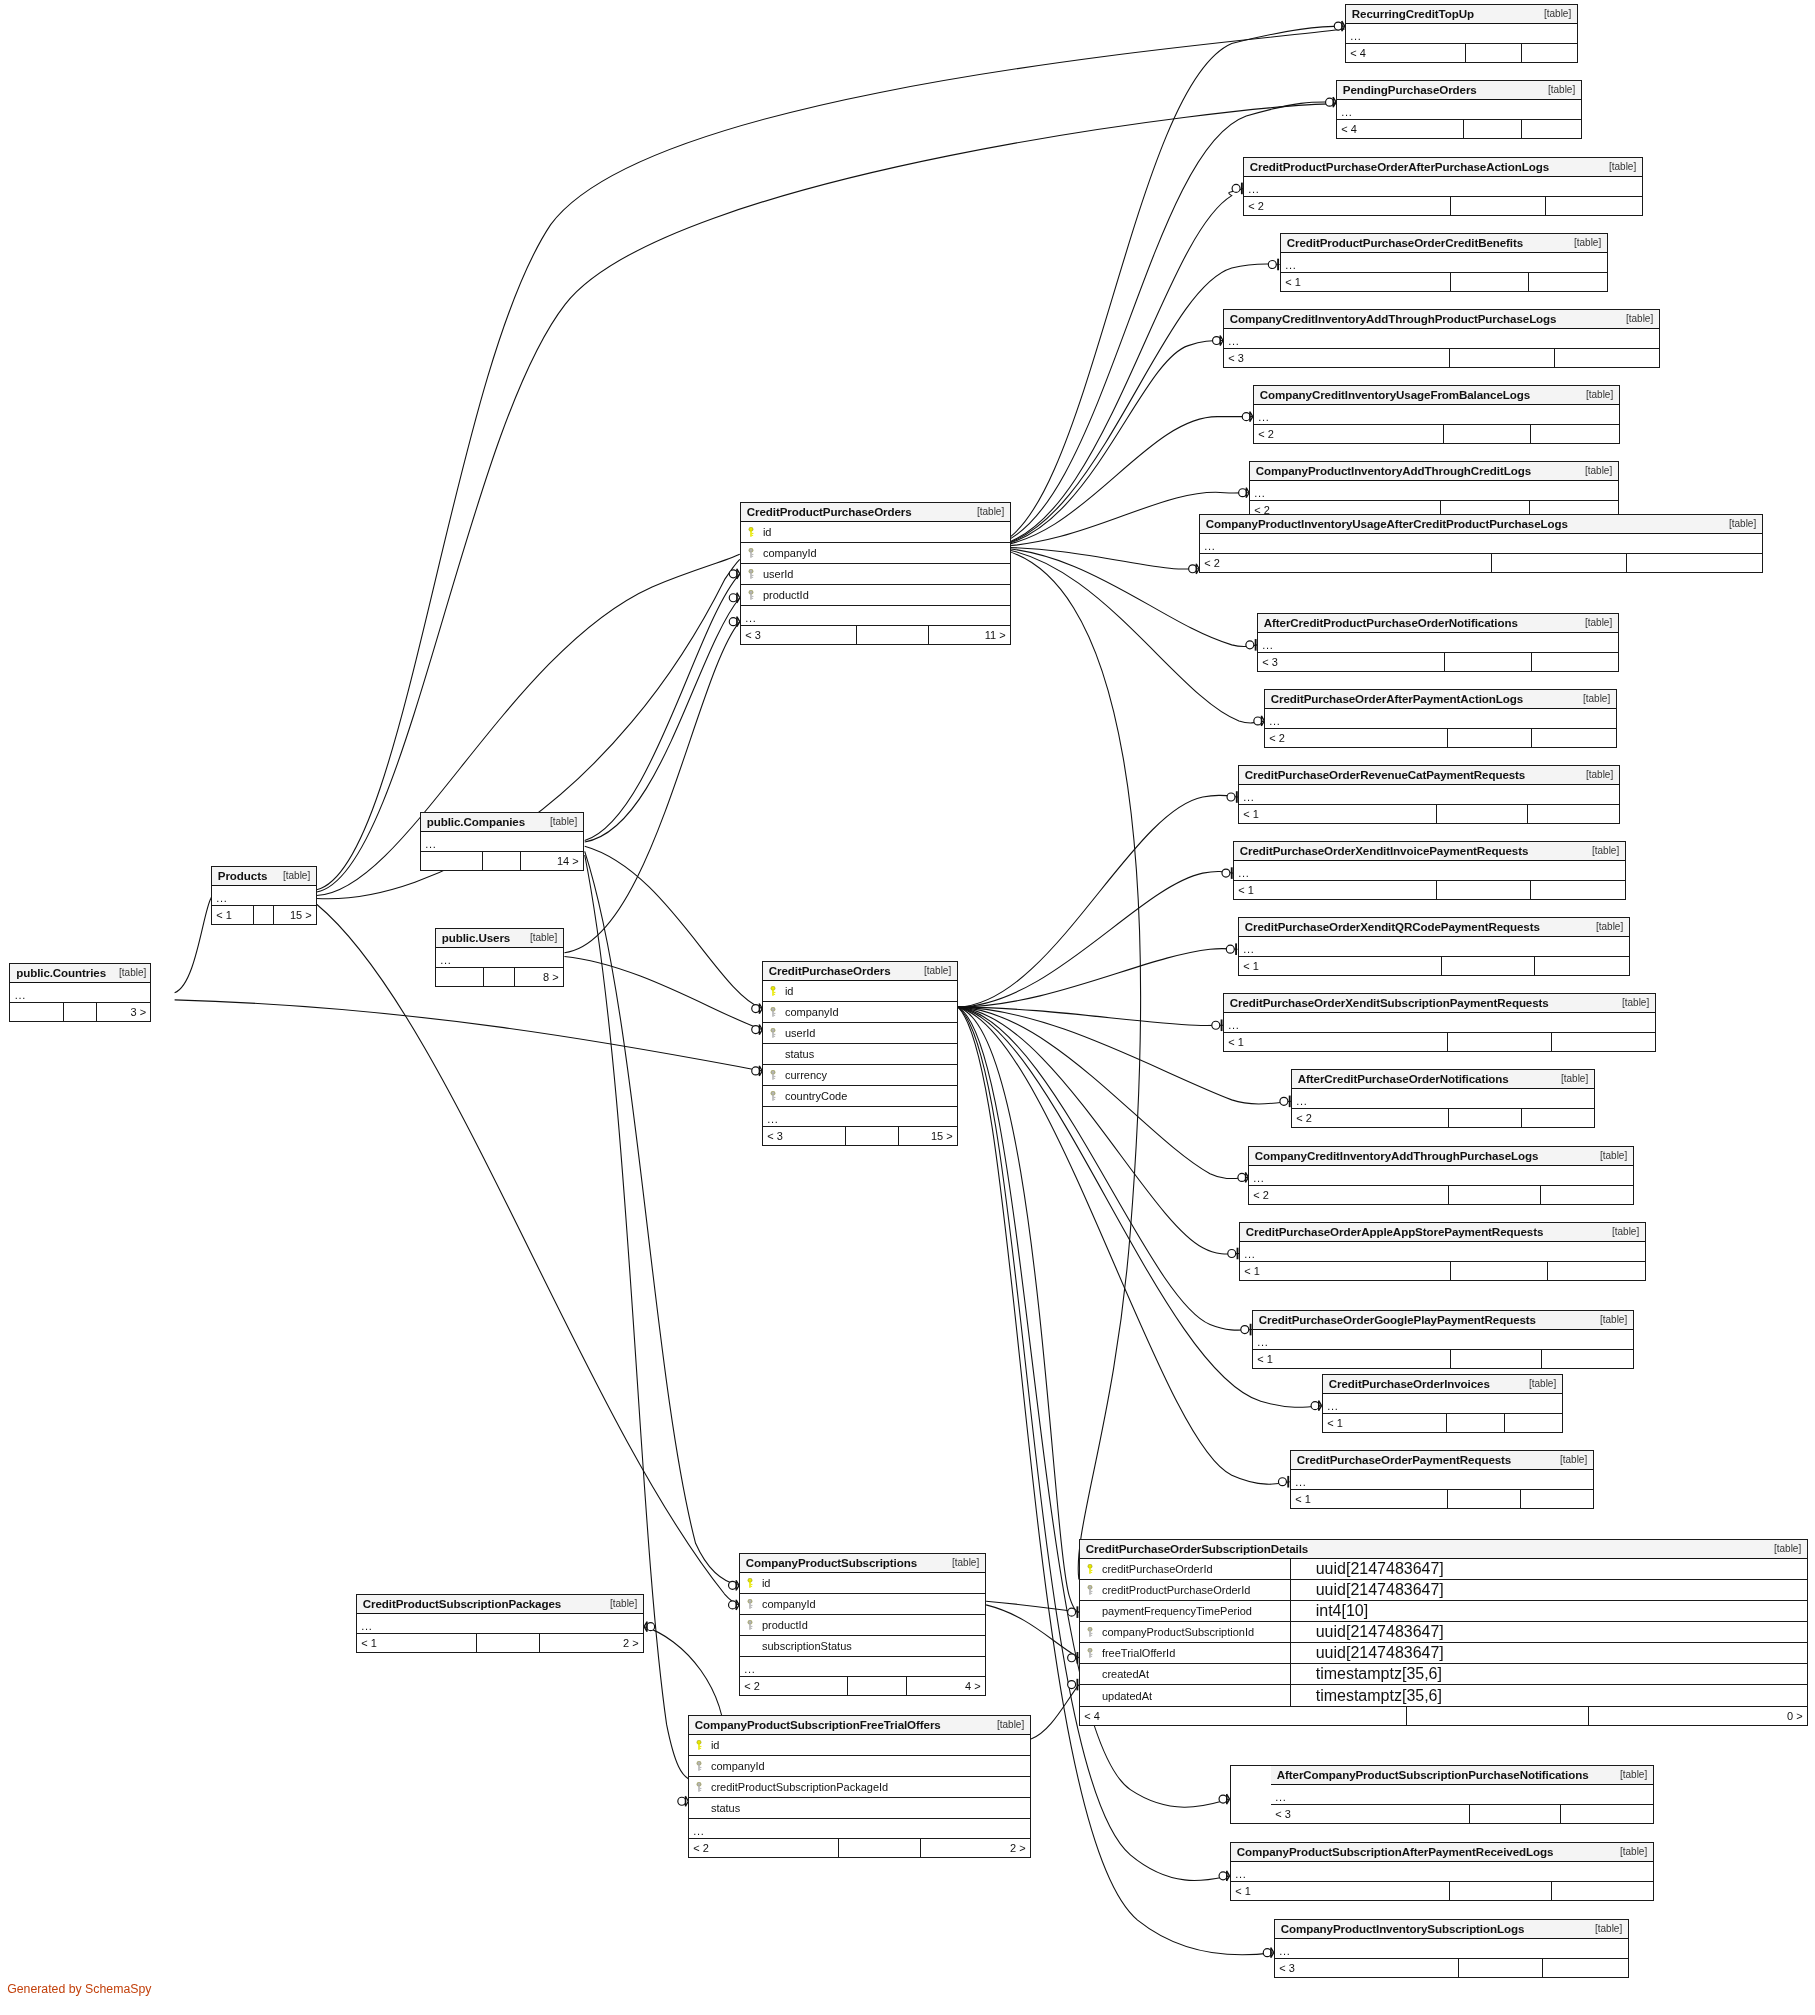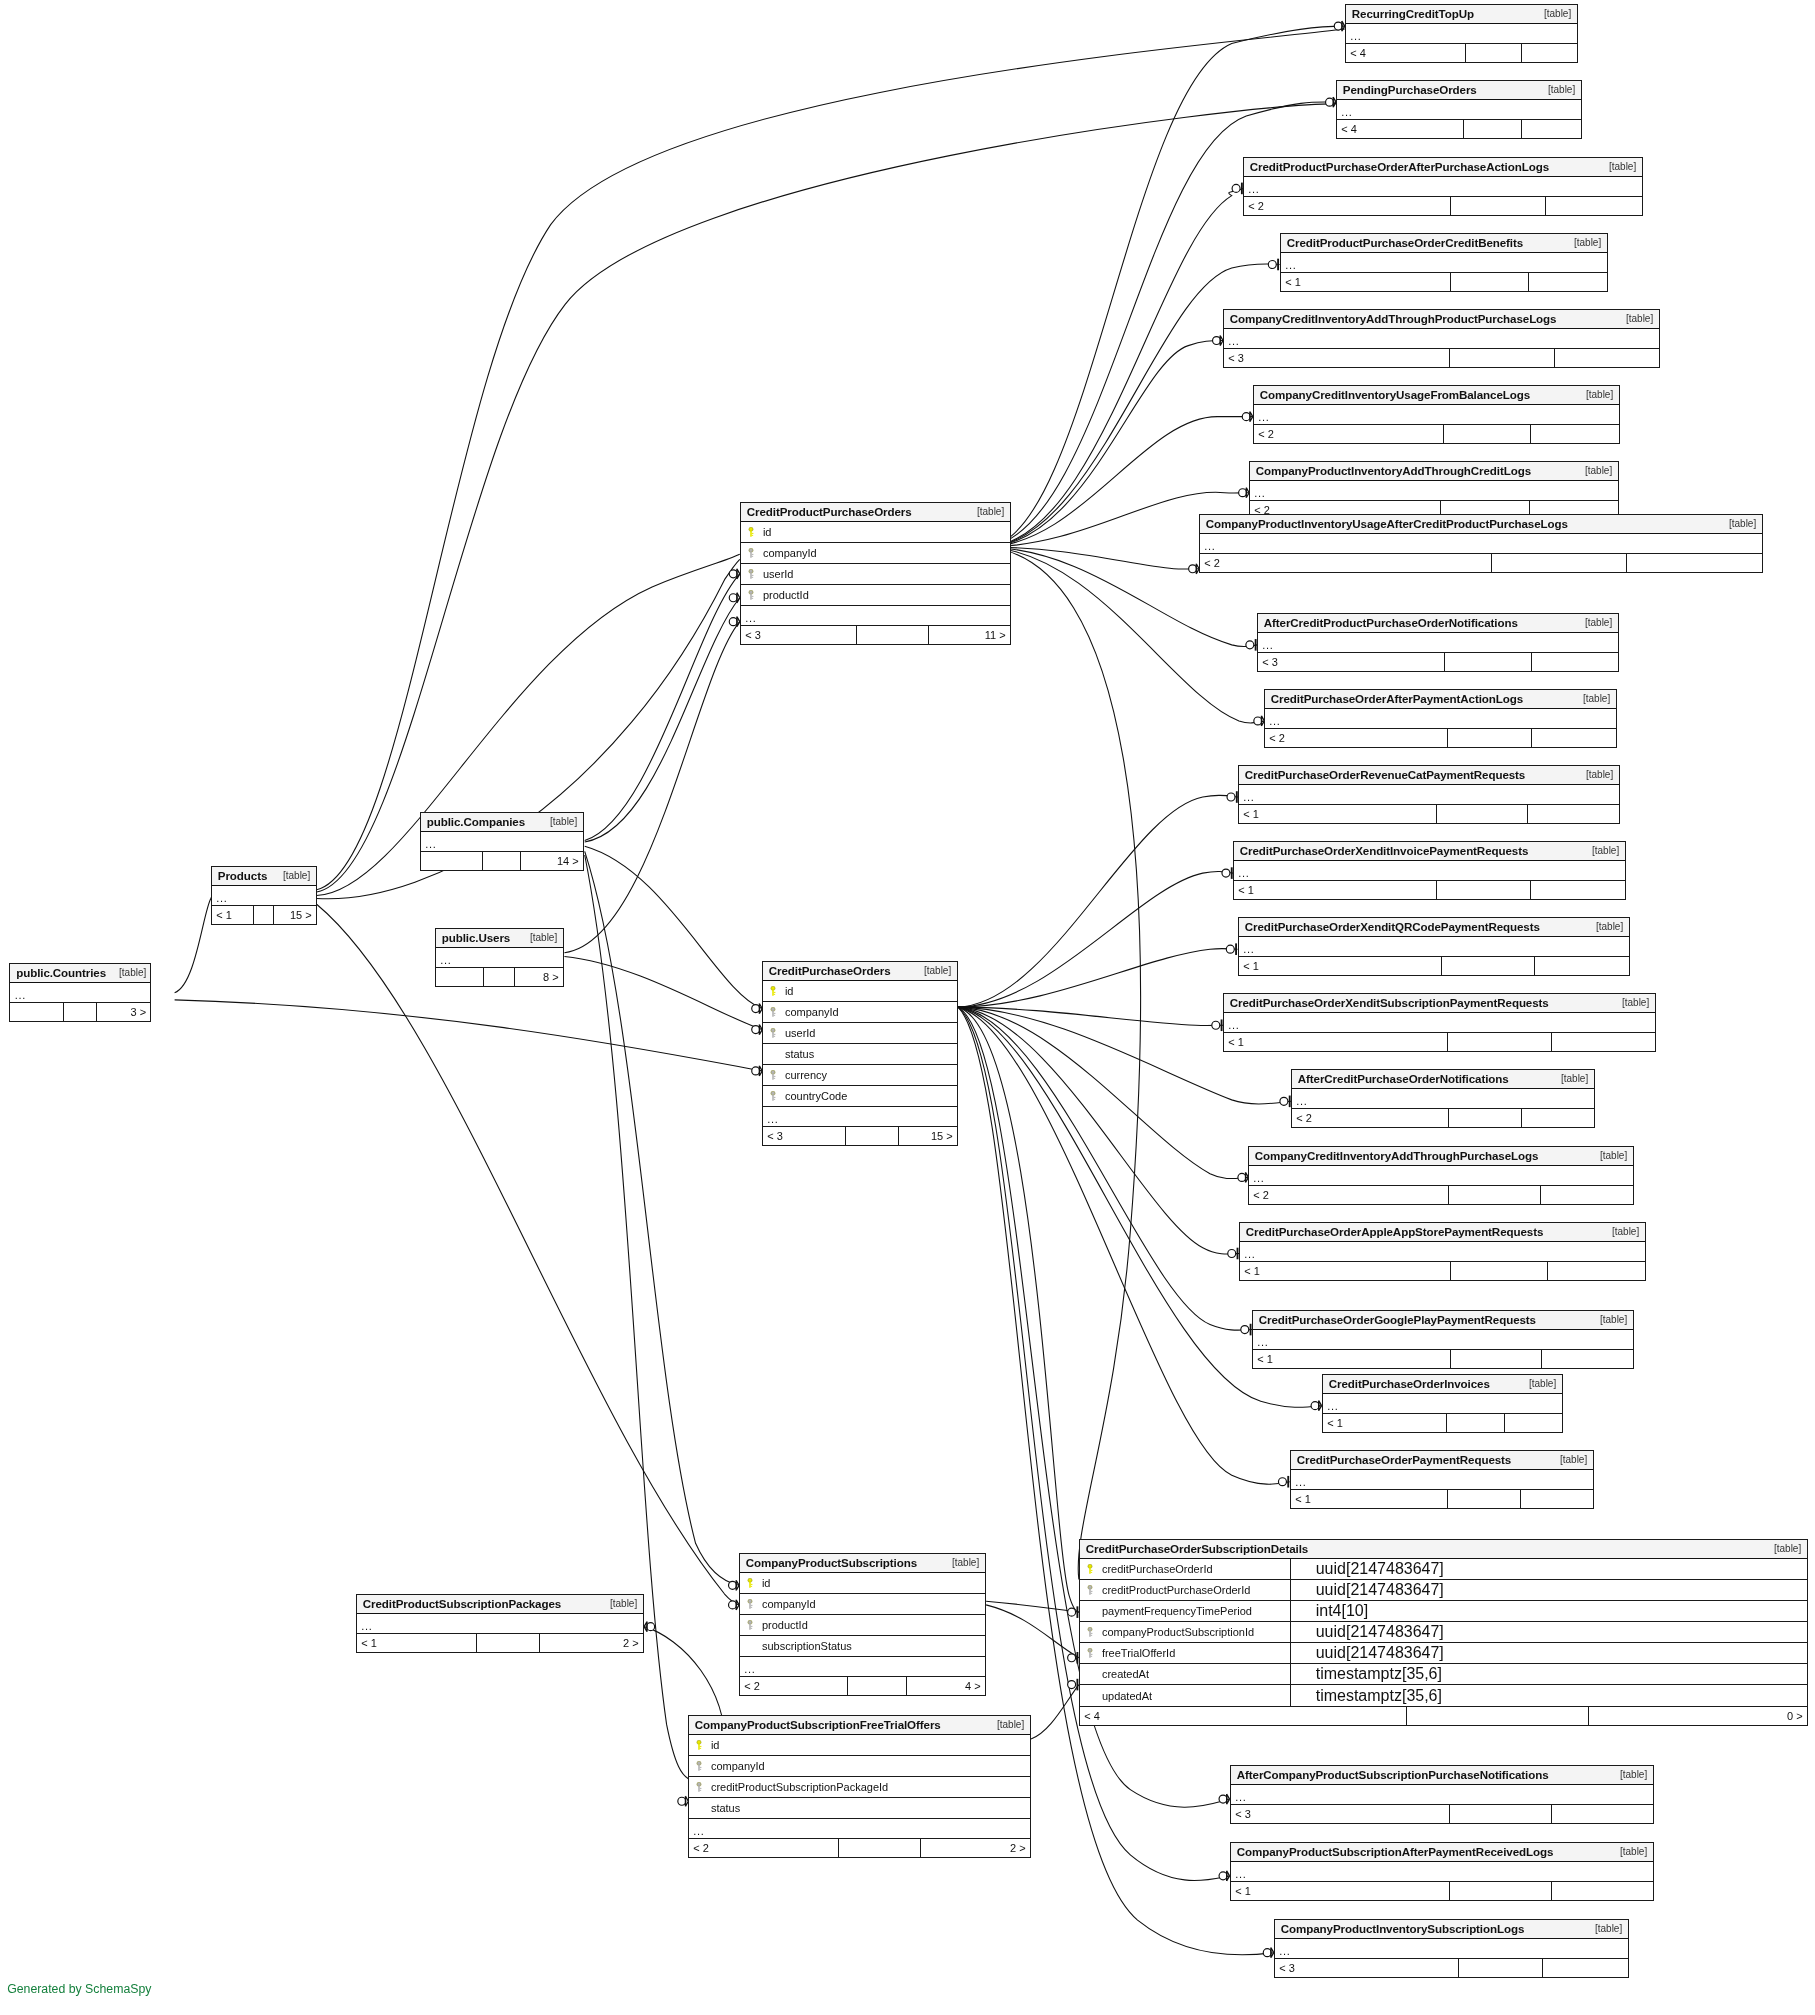--- a/index.html
+++ b/index.html
@@ -27,21 +27,21 @@
   .tbl .row .ctype{flex:1 1 auto;padding-left:5.8px;white-space:nowrap;overflow:hidden;font-size:16px;margin-left:19px;}
   .tbl .row.ellipsis{height:19px;padding-left:4.3px;color:#111;font-size:11px;letter-spacing:0.7px;align-items:flex-end;padding-bottom:1.4px;}
   .tbl .foot{
     display:flex;height:19px;border-top:1.1px solid #1a1a1a;box-sizing:border-box;font-size:11px;color:#111;
   }
   .tbl .foot .fc{flex:1 1 33.33%;border-right:1.1px solid #1a1a1a;padding:0 4.3px;display:flex;align-items:center;box-sizing:border-box;}
   .tbl .foot .fc:last-child{border-right:none;}
   .tbl .foot .fc.r{justify-content:flex-end;}
 
   .key{width:8px;height:10px;display:block;}
-  .footer-note{position:absolute;left:7.2px;top:1982px;font-size:12.3px;color:#15803d;}
+  .footer-note{position:absolute;left:7.2px;top:1982px;font-size:12.3px;color:#c2410c;}
 </style>
 </head>
 <body>
 
 <div id="canvas">
 
   <svg id="edges" viewBox="0 0 2505 2781" xmlns="http://www.w3.org/2000/svg">
     <defs>
       <g id="crowO">
         <circle cx="-9" cy="0" r="5.5" fill="#fff" stroke="#111" stroke-width="1.6"></circle>
@@ -436,21 +436,21 @@
         </div>
         <div class="rows">
           <div class="row ellipsis">...</div>
         </div>
         <div class="foot">
           <div class="fc" style="flex: 0 0 52%;">&lt; 1</div>
           <div class="fc" style="flex: 0 0 24%;"></div>
           <div class="fc r" style="flex: 0 0 24%;"></div>
         </div>
       </div>
-      <div class="tbl" style="left: 1230px; top: 1765px; width: 424px;">
+      <div class="tbl" style="left: 1230px; top: 1765px; width: 424px; padding-left: 40px;">
         <div class="hdr">
           <span class="tname">AfterCompanyProductSubscriptionPurchaseNotifications</span>
           <span class="ttag">[table]</span>
         </div>
         <div class="rows">
           <div class="row ellipsis">...</div>
         </div>
         <div class="foot">
           <div class="fc" style="flex: 0 0 52%;">&lt; 3</div>
           <div class="fc" style="flex: 0 0 24%;"></div>

